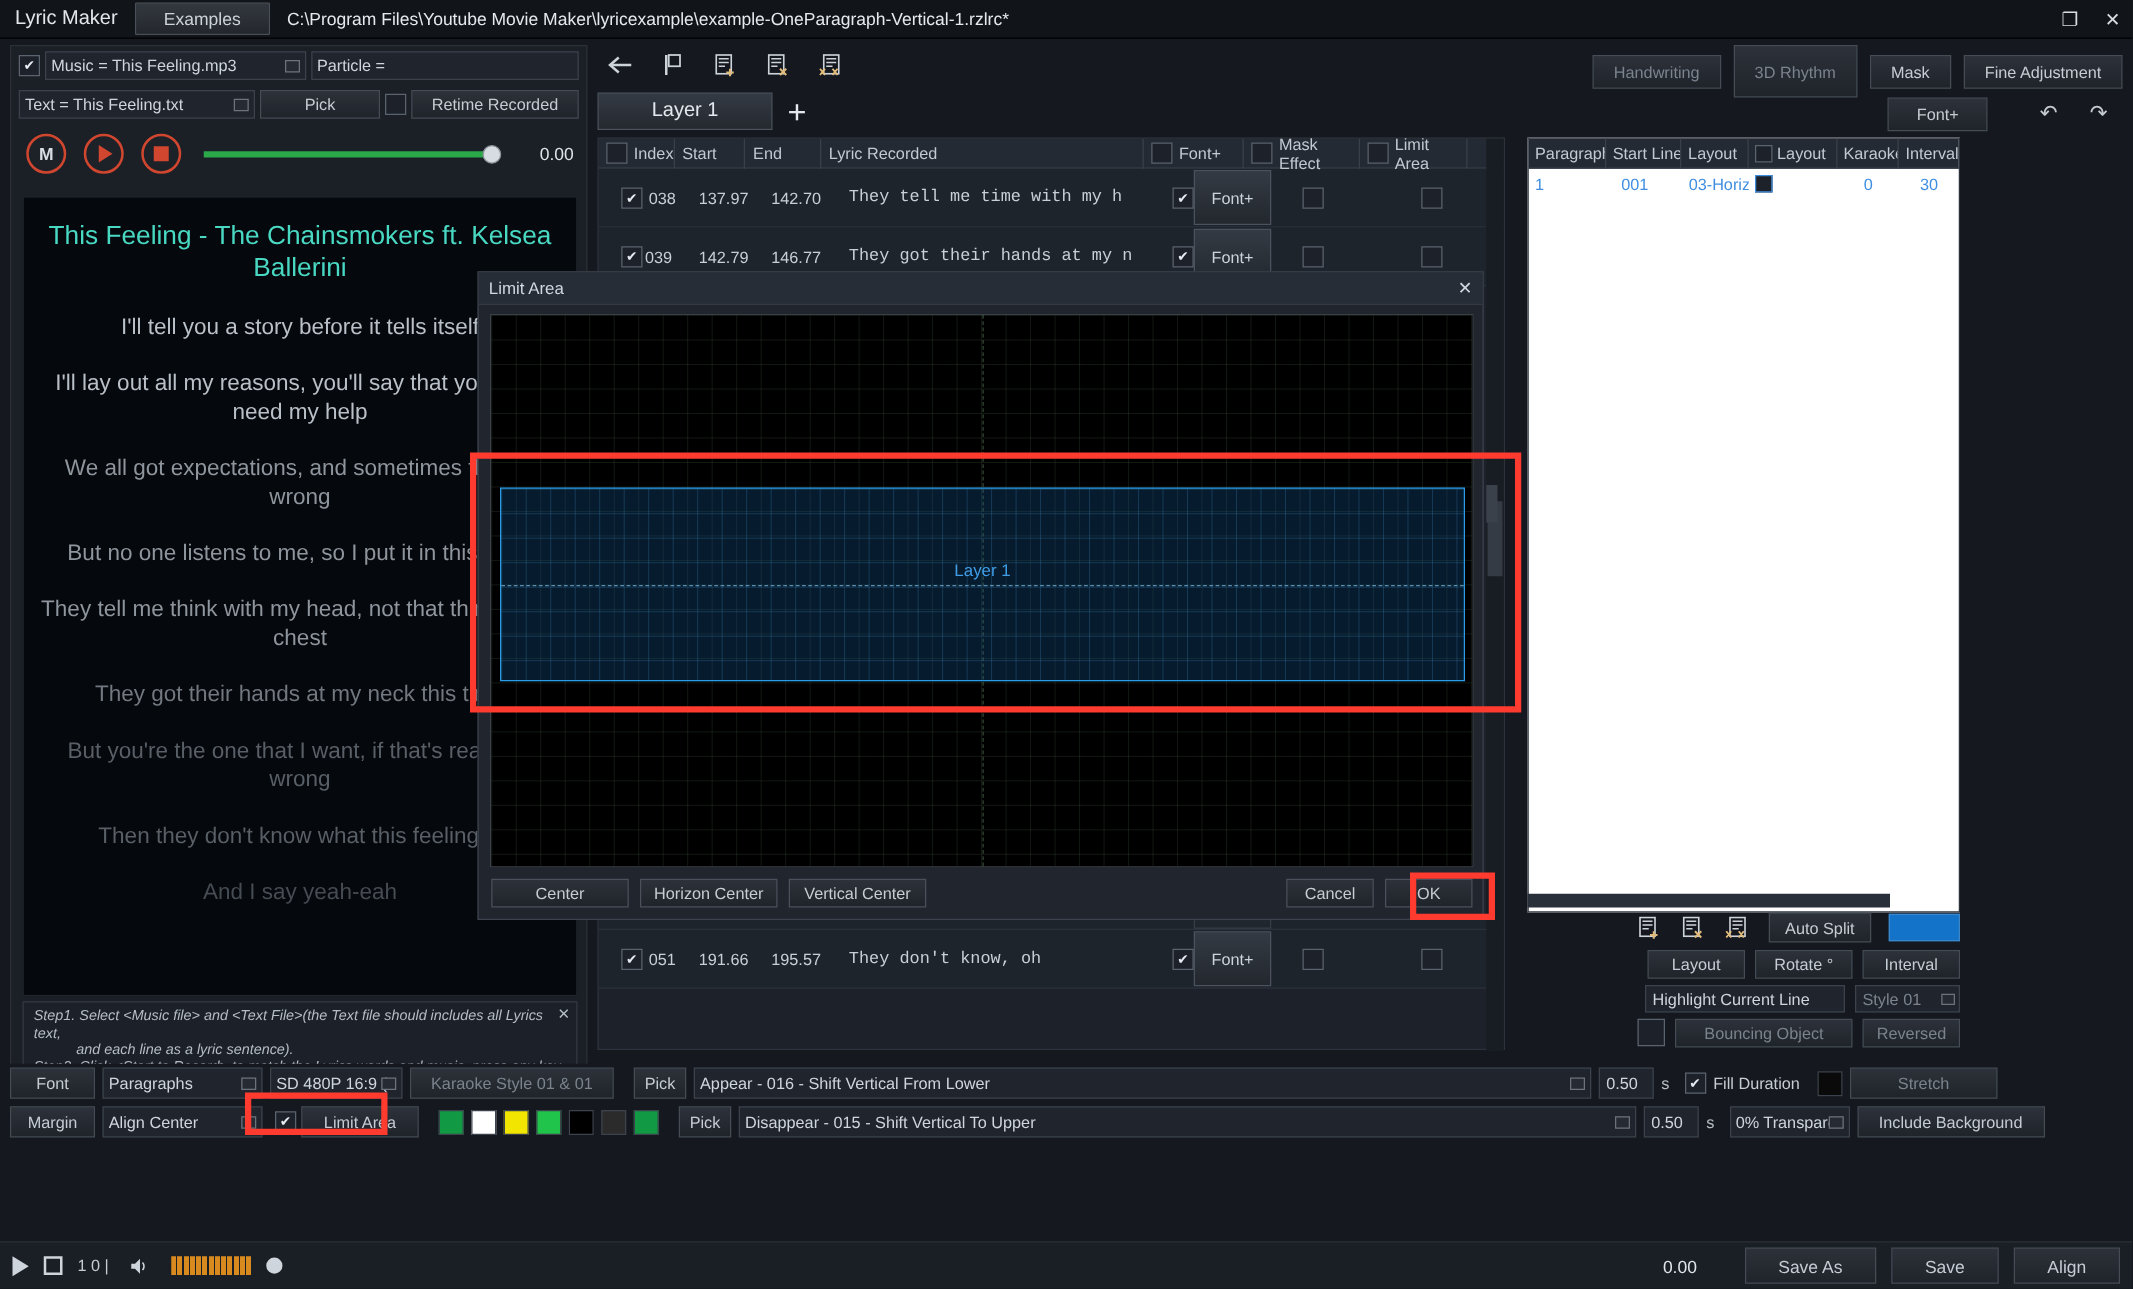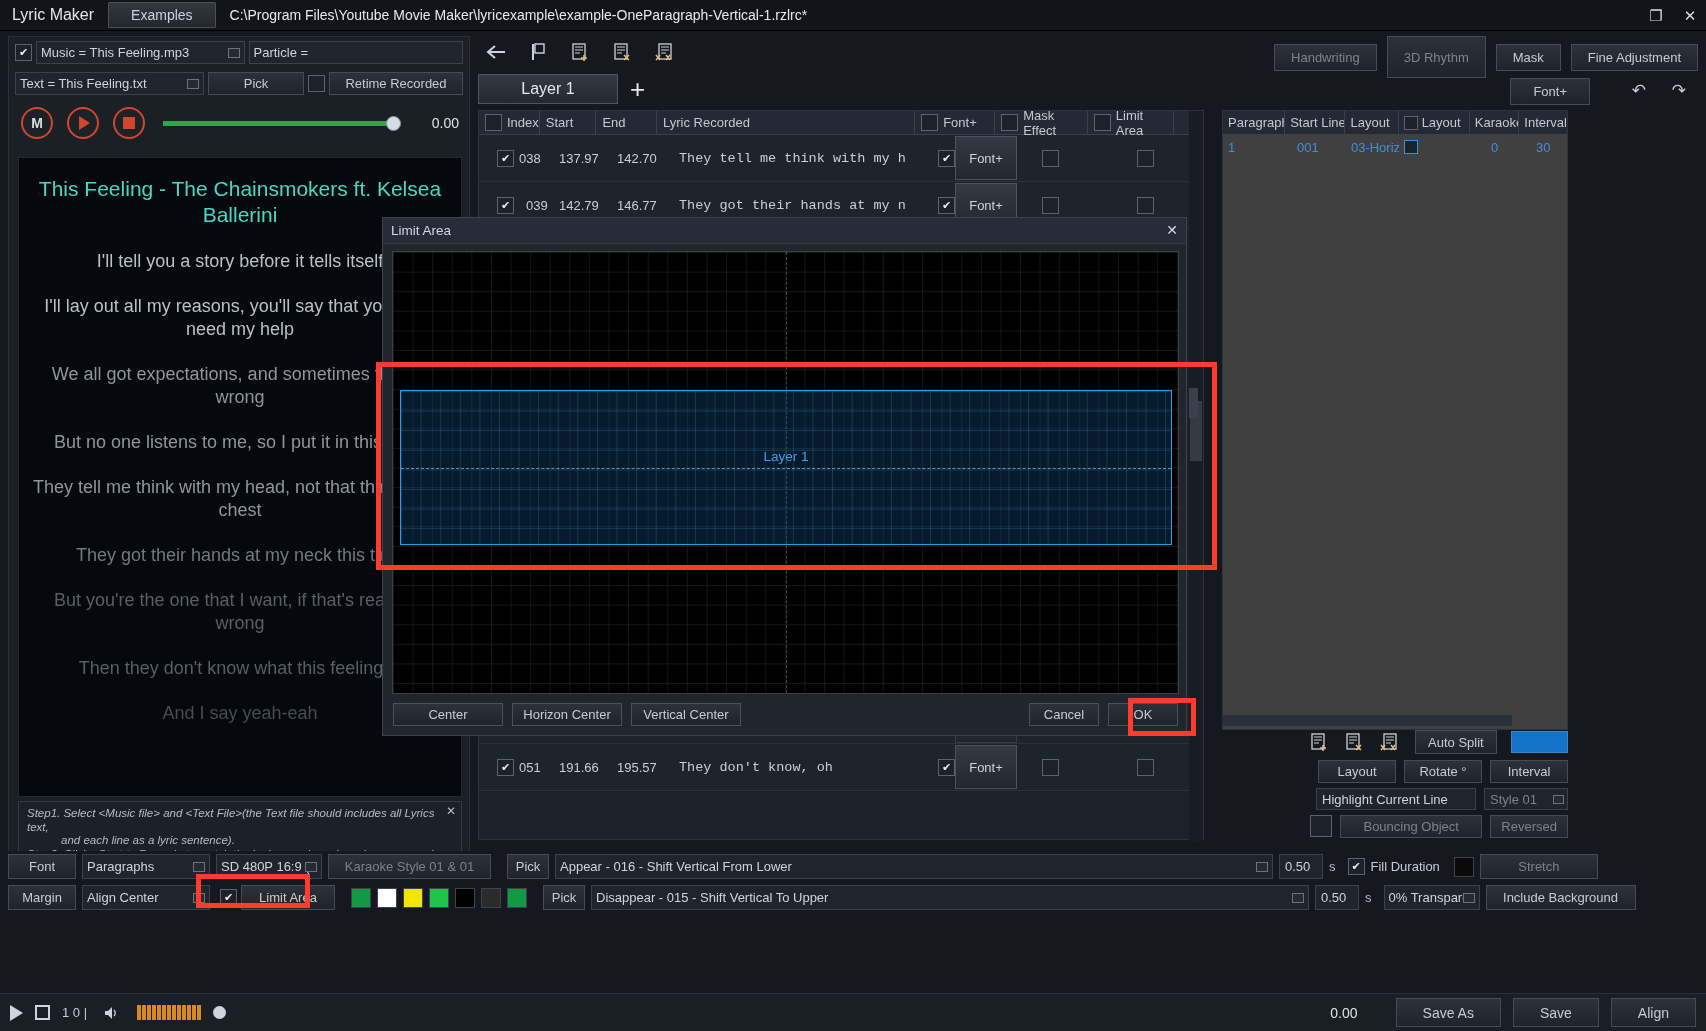--- a/index.html
+++ b/index.html
@@ -121,21 +121,21 @@
     width:62px;height:44px;background:linear-gradient(#343a43,#23282f);
     border:1px solid #4b525c; color:#cdd3da; font-size:13px;
     display:flex;align-items:center;justify-content:center;
   }
   .vscroll{
     position:absolute; right:0; top:0; width:14px; height:730px; background:#181c23;
   }
   .vscroll .thumb{ position:absolute; left:1px; top:290px; width:12px; height:60px; background:#343b45; }
 
   
-  .right-panel{ position:absolute; left:1222px; top:110px; width:346px; height:620px; background:#404040; border:1px solid #2d333d;}
+  .right-panel{ position:absolute; left:1222px; top:110px; width:346px; height:620px; background:#ffffff; border:1px solid #2d333d;}
   .rp-head{ display:flex; height:24px; background:#242a33; border-bottom:1px solid #394049; align-items:center;}
   .rp-th{ color:#c3c9d1; font-size:13px; padding:0 5px; border-right:1px solid #394049; height:24px; display:flex;align-items:center; gap:4px; white-space:nowrap; overflow:hidden;}
   .rp-row{ display:flex; height:24px; align-items:center; }
   .rp-td{ color:#3f8ee0; font-size:13px; padding:0 5px; height:24px; display:flex;align-items:center; white-space:nowrap; overflow:hidden;}
   .rp-hscroll{ position:absolute; left:1222px; top:715px; width:290px; height:11px; background:#2a303a; }
 
   .top-right-btns{ position:absolute; right:8px; top:36px; display:flex; gap:10px; align-items:center; }
   .fontplus-top{ position:absolute; right:116px; top:78px; }
   .undo-ic{ position:absolute; right:60px; top:80px; color:#c5cbd2; font-size:17px;}
   .redo-ic{ position:absolute; right:20px; top:80px; color:#c5cbd2; font-size:17px;}
@@ -359,37 +359,37 @@
       <span class="th" style="width:30px;border-right:none"></span>
     </div>
 
     <div class="tr">
       <span class="td" style="width:62px">
         <span class="chk on"></span>
         <span style="margin-left:5px">038</span>
       </span>
       <span class="td" style="width:58px">137.97</span>
       <span class="td" style="width:62px">142.70</span>
-      <span class="td mono" style="width:265px">They tell me think with my h</span>
+      <span class="td mono" style="width:265px">They tell me time with my h</span>
       <span class="td" style="width:82px;padding-left:0">
         <span class="chk on"></span>
         <span class="fontplus-cell">Font+</span>
       </span>
       <span class="td" style="width:95px;padding-left:22px">
         <span class="chk"></span>
       </span>
       <span class="td" style="width:88px;padding-left:22px">
         <span class="chk"></span>
       </span>
     </div>
 
     <div class="tr">
       <span class="td" style="width:62px">
         <span class="chk on"></span>
-        <span style="margin-left:12px">039</span>
+        <span style="margin-left:2px">039</span>
       </span>
       <span class="td" style="width:58px">142.79</span>
       <span class="td" style="width:62px">146.77</span>
       <span class="td mono" style="width:265px">They got their hands at my n</span>
       <span class="td" style="width:82px;padding-left:0">
         <span class="chk on"></span>
         <span class="fontplus-cell">Font+</span>
       </span>
       <span class="td" style="width:95px;padding-left:22px">
         <span class="chk"></span>

